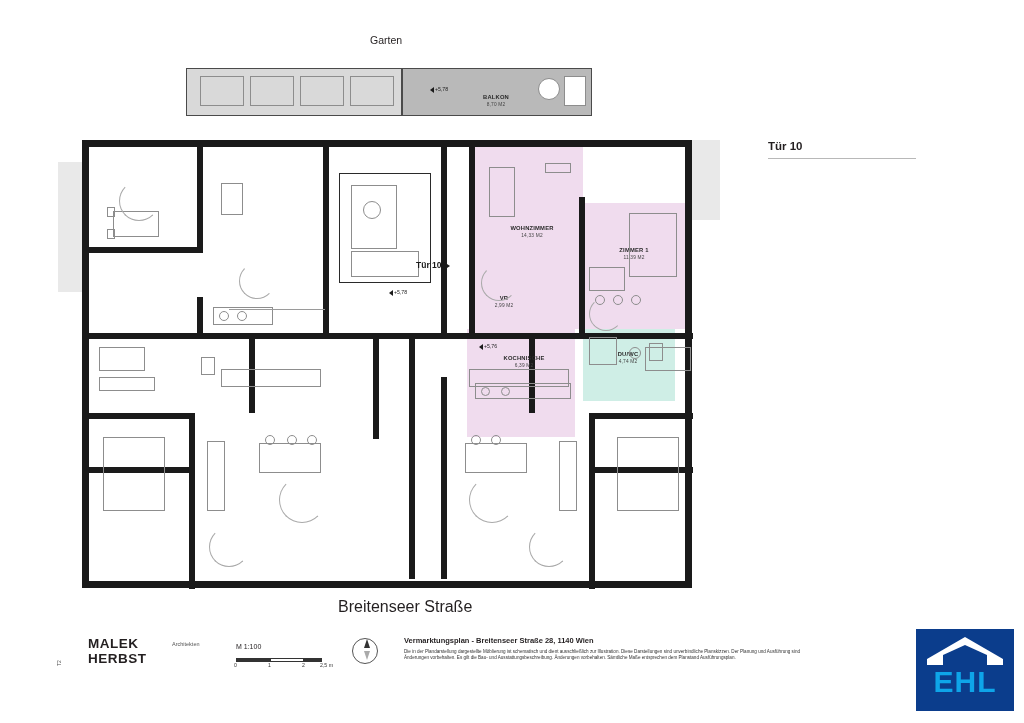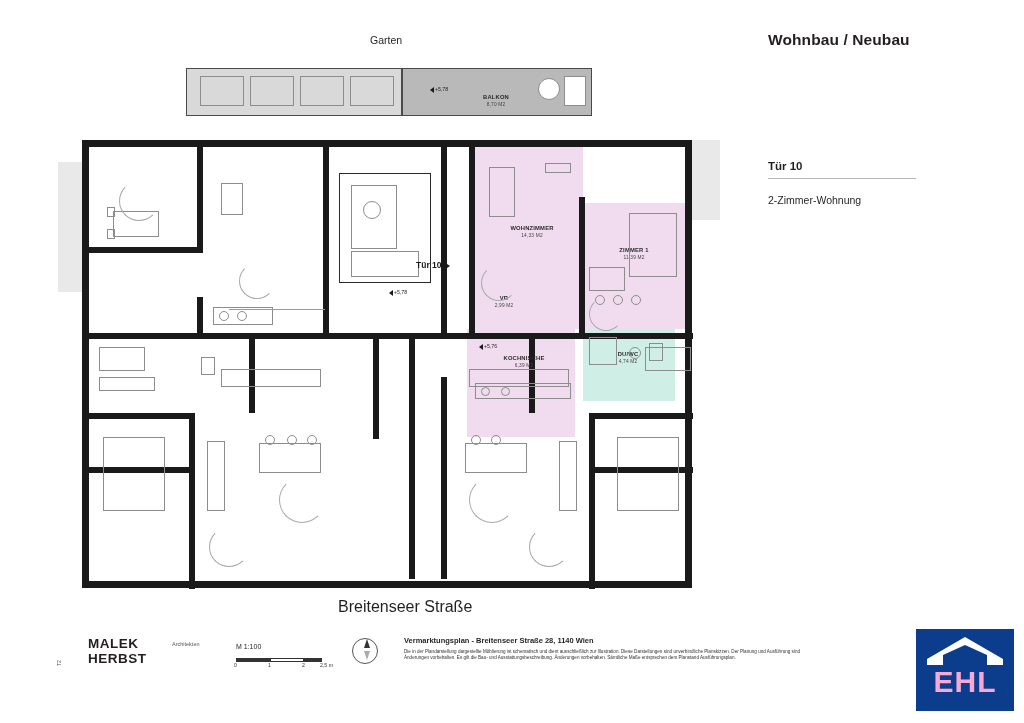--- a/index.html
+++ b/index.html
@@ -100,37 +100,35 @@
   .legal .lt { font-size:7.5px; font-weight:bold; }
   .legal .lb { font-size:4.6px; line-height:6.2px; color:#333; margin-top:4px; }
 
   .sideid { position:absolute; left:62px; top:660px; font-size:5px; color:#555;
             transform:rotate(-90deg); transform-origin:left bottom; }
 
   
   .ehl { position:absolute; left:916px; top:629px; width:98px; height:82px; background:#0b3d8c; }
   .ehl .roof { position:absolute; left:11px; top:8px; width:76px; height:28px; }
   .ehl .txt { position:absolute; left:0; top:36px; width:98px; text-align:center;
-              color:#f9a8d4; font-size:30px; font-weight:bold; letter-spacing:1px; }
+              color:#0ea5e9; font-size:30px; font-weight:bold; letter-spacing:1px; }
 </style>
 </head>
 <body>
 
 <div class="page">
 
   <div class="info">
     <div class="title">
-      <div>Wohnbau / Neubau</div>
     </div>
 
     <div class="door">Tür 10</div>
     <div class="rule"></div>
 
     <div class="floor">
-      <div>2-Zimmer-Wohnung</div>
     </div>
 
   </div>
 
   <div class="garten">Garten</div>
   <div class="strasse">Breitenseer Straße</div>
 
   <div class="planwrap">
 
     <div class="ctx" style="left:-2px;  top:100px; width:26px; height:130px;"></div>

